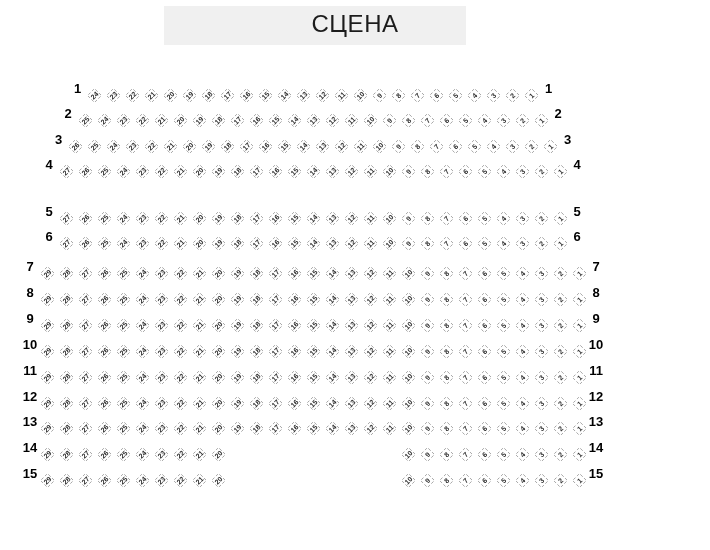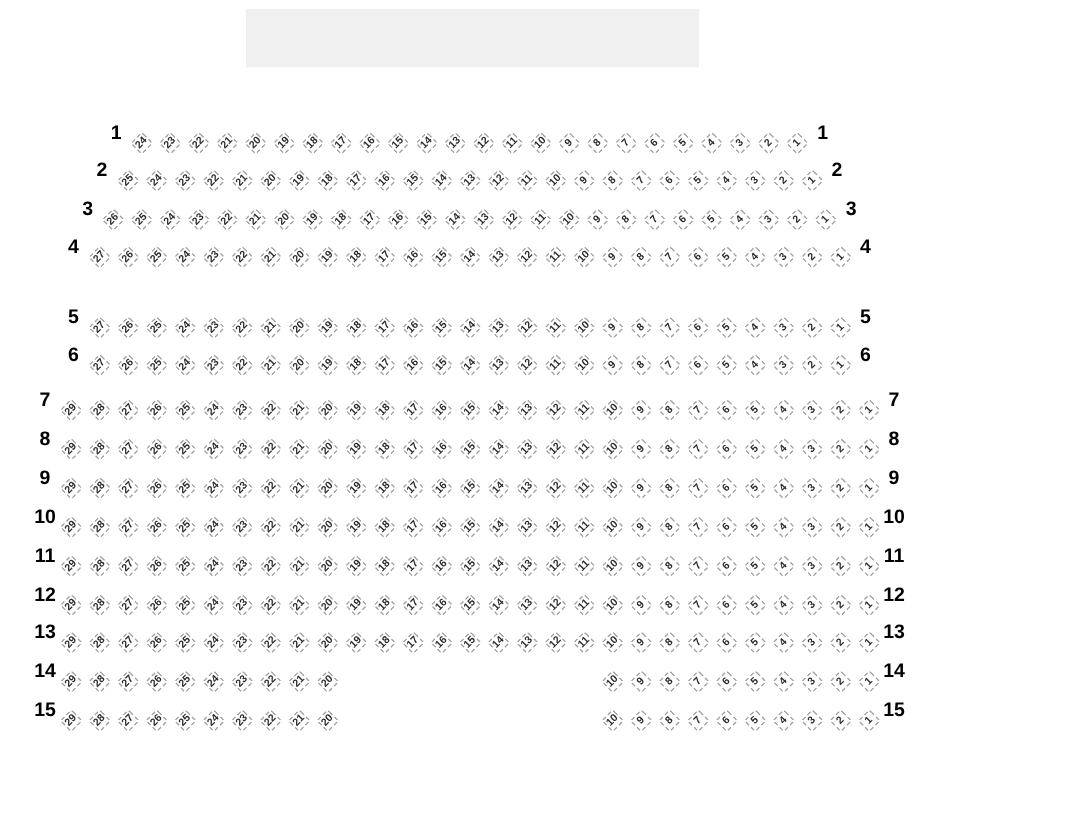--- a/index.html
+++ b/index.html
@@ -42,20 +42,21 @@
     font-size:7px;font-weight:bold;
     color:var(--seat-number,#2b2b2b);
     transform:rotate(-45deg);
   }
 </style>
 </head>
 <body>
 
 <div class="page">
   <div class="stage-box"></div>
+  <div class="stage-label">СЦЕНА</div>
   <div class="seating-map">
       <div class="row">
         <span class="row-label" style="left: 77.5px; top: 88px;">1</span>
         <span class="row-label" style="left: 548.5px; top: 88px;">1</span>
         <div class="seat" style="left: 94.5px; top: 95px;">
           <span class="sq"></span>
           <span class="n">24</span>
         </div>
         <div class="seat" style="left: 113.5px; top: 95px;">
           <span class="sq"></span>

